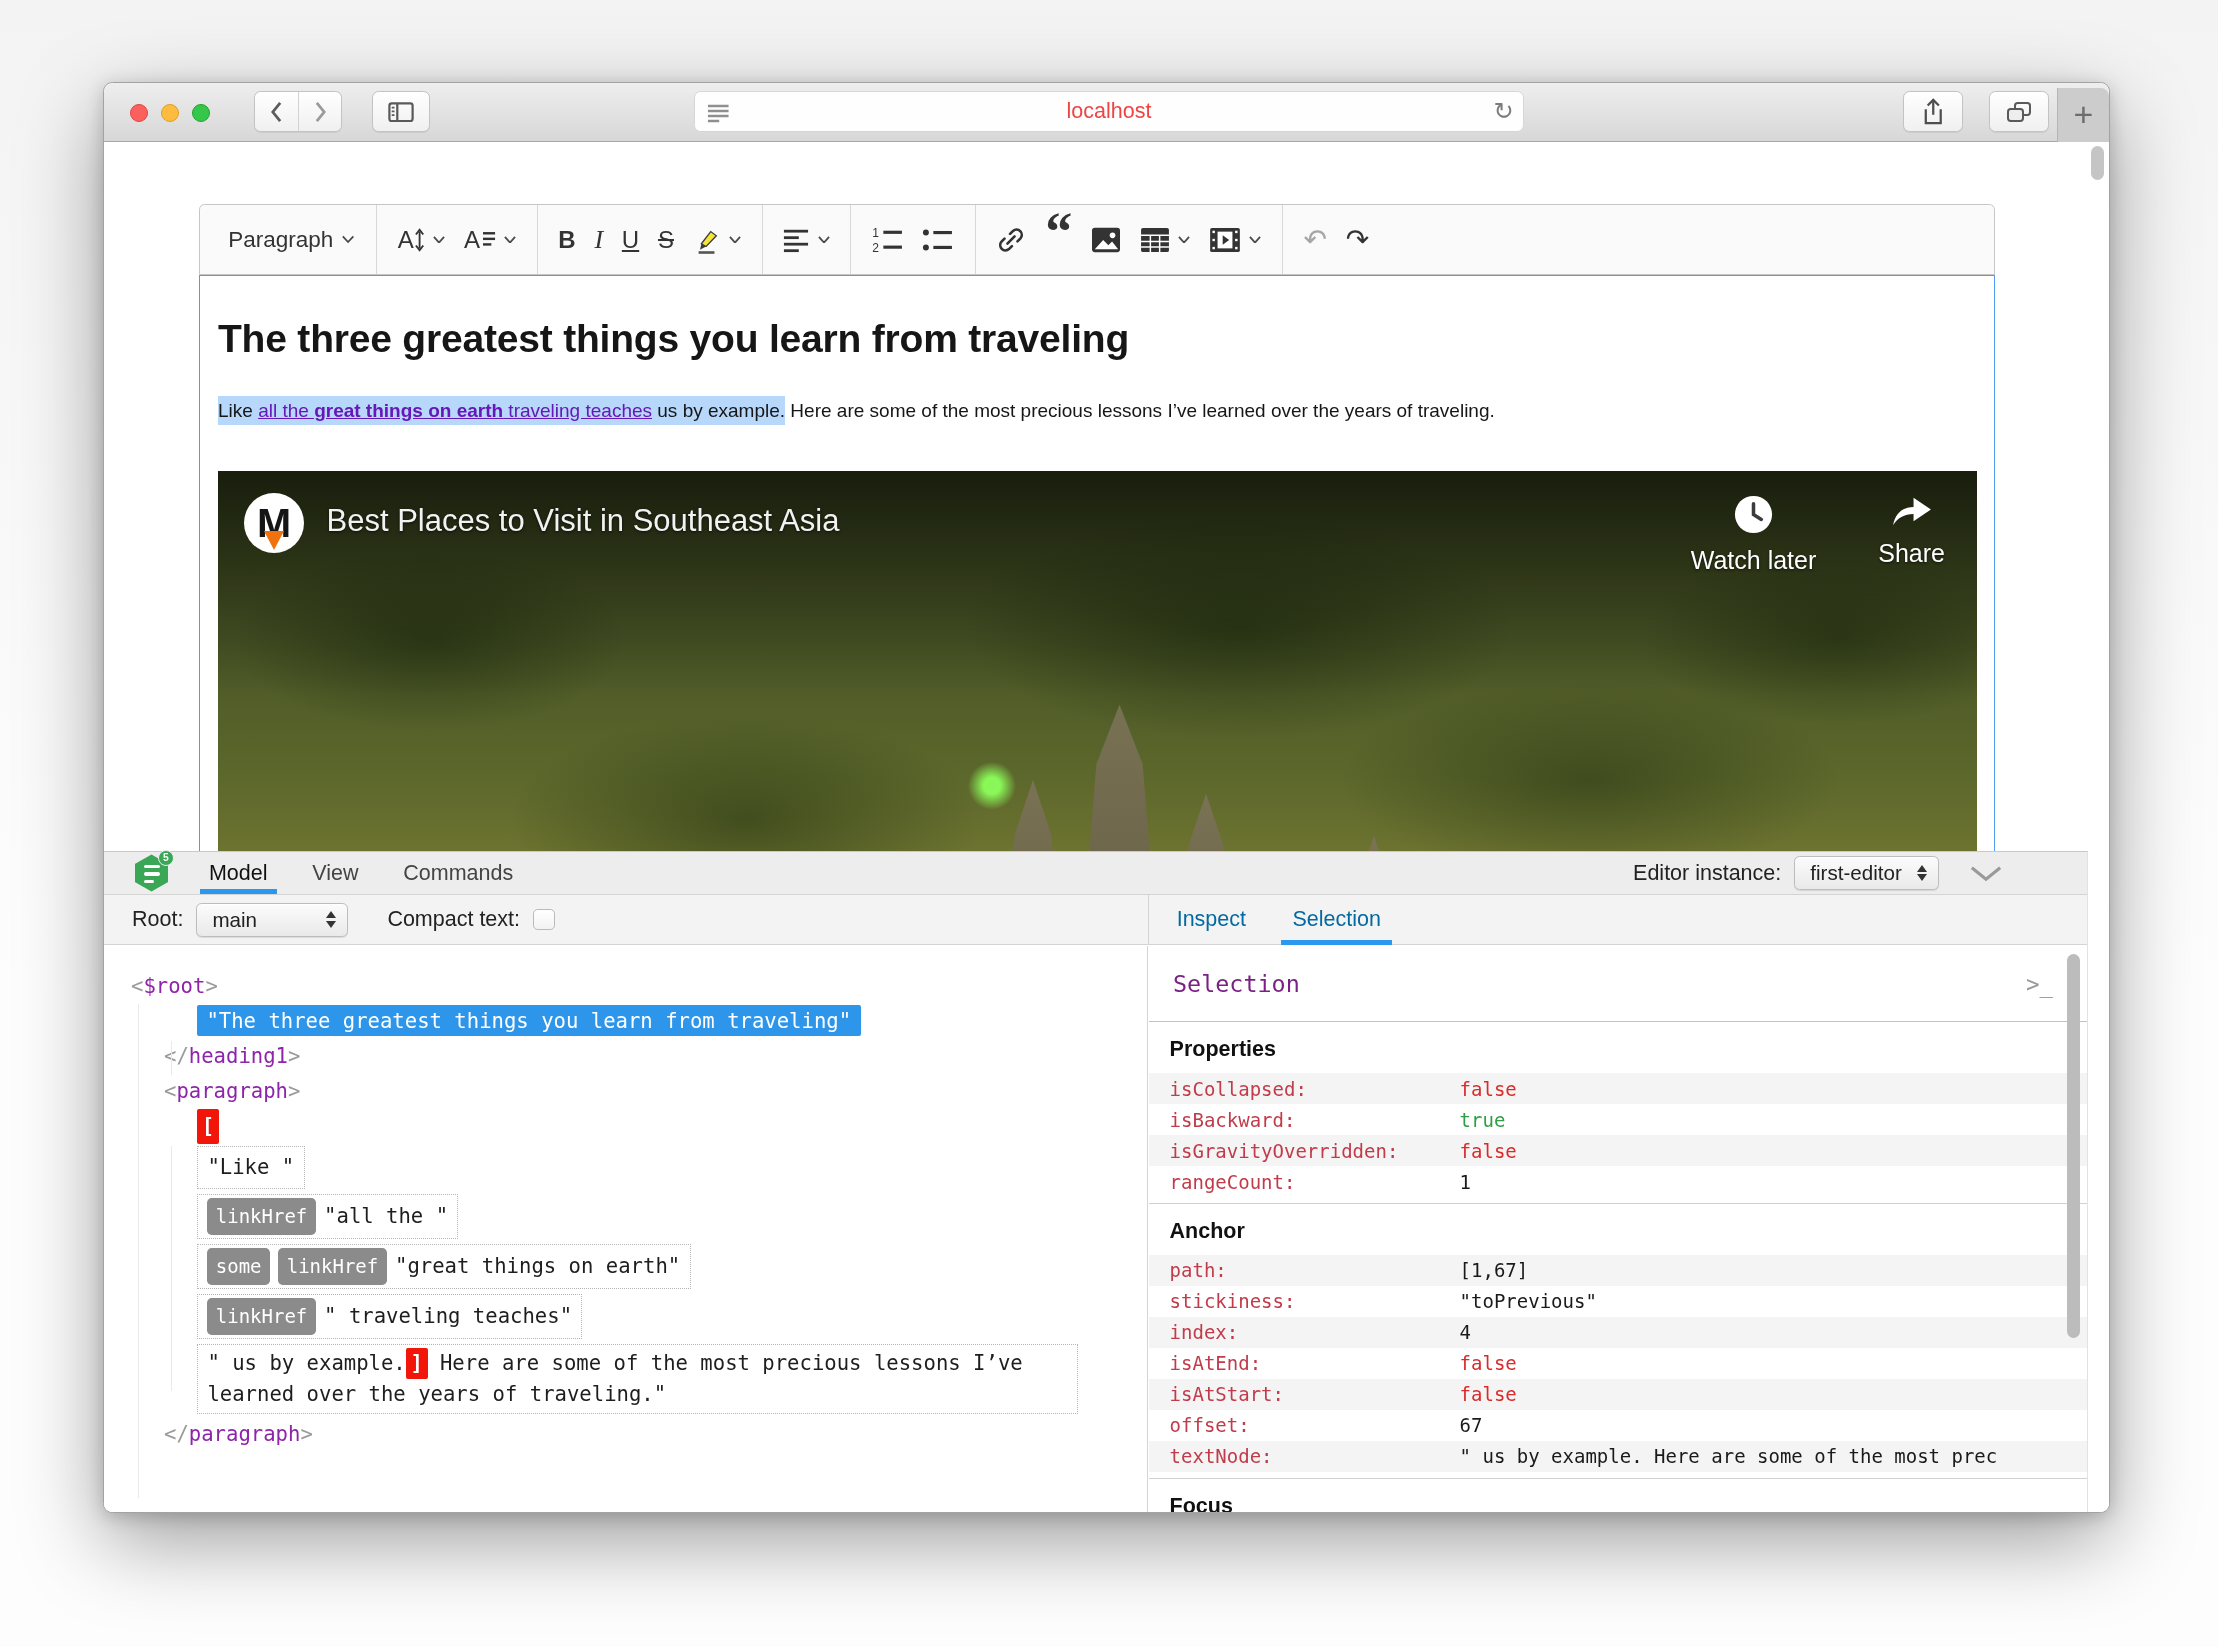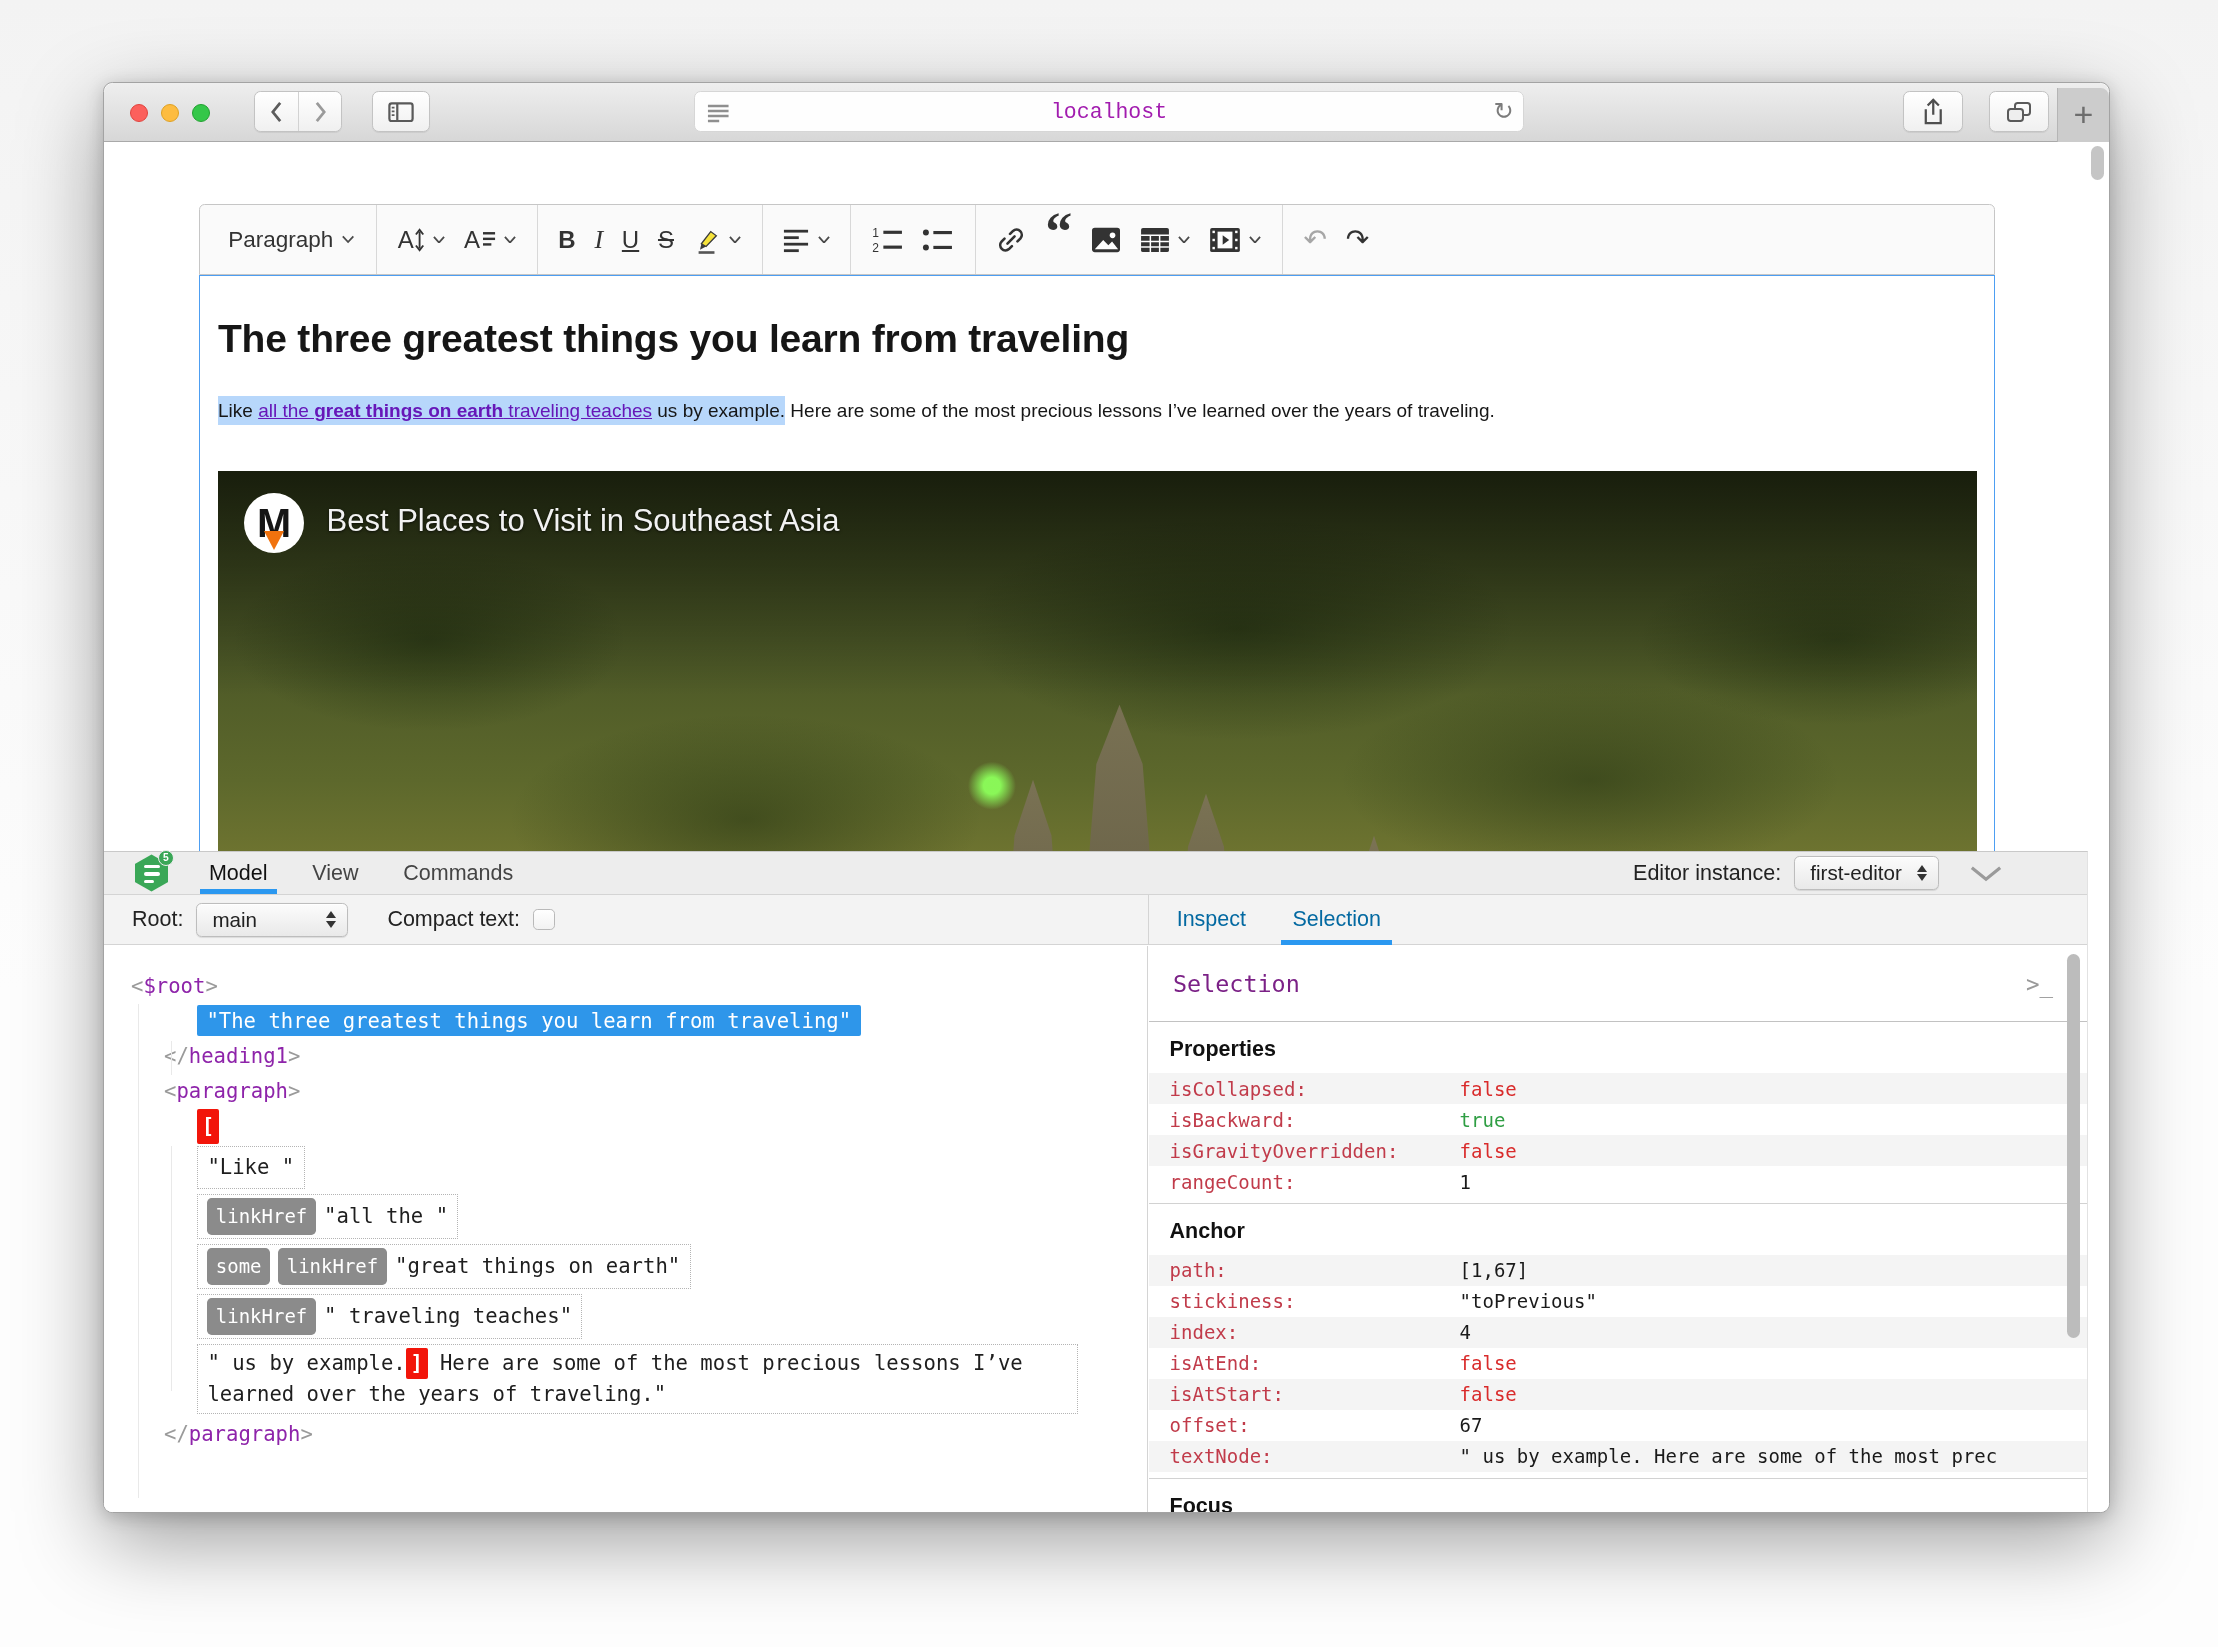--- a/index.html
+++ b/index.html
@@ -23,21 +23,21 @@
     border:0.9px solid #c3c3c3; border-radius:6.6px; box-shadow:0 0.9px 0.9px rgba(0,0,0,.07);
     display:flex; align-items:center; justify-content:center; }
   .navgroup { position:absolute; left:150px; top:8.4px; height:41px; display:flex;
     border:0.9px solid #c3c3c3; border-radius:6.6px; overflow:hidden; box-shadow:0 0.9px 0.9px rgba(0,0,0,.07); }
   .navgroup > div { width:43px; height:100%; display:flex; align-items:center; justify-content:center;
     background:linear-gradient(#ffffff,#f0f0f0); }
   .navgroup > div + div { border-left:0.9px solid #d2d2d2; }
   .sidebtn { left:268px; width:58px; }
   .urlfield { position:absolute; left:590px; top:8.4px; width:830px; height:41px; background:#fefefe;
     border:0.9px solid #d6d6d6; border-radius:6.6px; display:flex; align-items:center; justify-content:center; }
-  .url-text { font-size:21.5px; color:#a21caf;font-family:Liberation Mono, monospace; }
+  .url-text { font-size:21.5px; color:#ef4444; }
   .reader-icon { position:absolute; left:12px; top:11.2px; }
   .reload { position:absolute; right:9.4px; top:4.7px; font-size:24px; color:#7c7c7c; font-family:"DejaVu Sans",sans-serif; }
   .sharebtn { left:1799px; width:60px; }
   .tabsbtn { left:1885px; width:60px; }
   .newtab { position:absolute; right:0; top:4.7px; width:52px; height:54px; background:#cccccc;
     border-left:0.9px solid #b5b5b5; border-top-right-radius:8.4px; display:flex; align-items:center; justify-content:center;
     font-size:34px; font-weight:300; color:#6d6d6d; }
   .tabs-icon { position:relative; width:24px; height:20.6px; }
   .tabs-icon i { position:absolute; border:2.2px solid #5a5a5a; border-radius:3.7px; display:block; }
   .tabs-icon i:first-child { width:17px; height:14px; right:0; top:0; }
@@ -392,20 +392,35 @@
             <div class="tower t4"></div>
 
           </div>
           <div class="vid-shade"></div>
           <div class="vid-top">
             <div class="avatar">
               <span class="av-m">M</span>
               <span class="av-v"></span>
             </div>
             <div class="vid-title">Best Places to Visit in Southeast Asia</div>
+            <div class="vid-actions">
+              <div class="vact">
+                <svg width="43" height="43" viewBox="0 0 44 44">
+                  <circle cx="22" cy="22" r="19" fill="#fff"></circle>
+                  <path d="M22 11 v11 l8 5" fill="none" stroke="#3c3c3c" stroke-width="3.6" stroke-linecap="round"></path>
+                </svg>
+                <span class="lbl">Watch later</span>
+              </div>
+              <div class="vact">
+                <svg width="45" height="36" viewBox="0 0 44 34">
+                  <path d="M4 31 C6 19 14 13 24 13 L24 4 L41 15.5 L24 27 L24 20 C15 20 8 24 4 31 Z" fill="#fff"></path>
+                </svg>
+                <span class="lbl">Share</span>
+              </div>
+            </div>
           </div>
         </div>
       </div>
 
       <div class="inspector">
         <div class="insp-header">
           <div class="logo">
             <span class="hex"></span>
               <span class="l l1"></span>
               <span class="l l2"></span>

